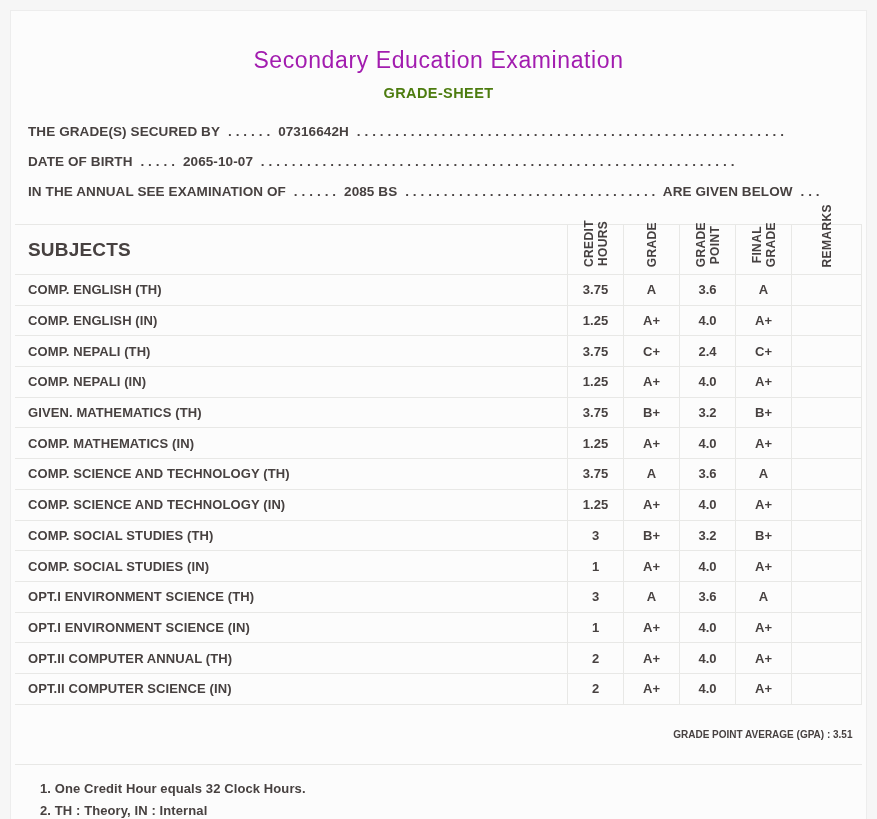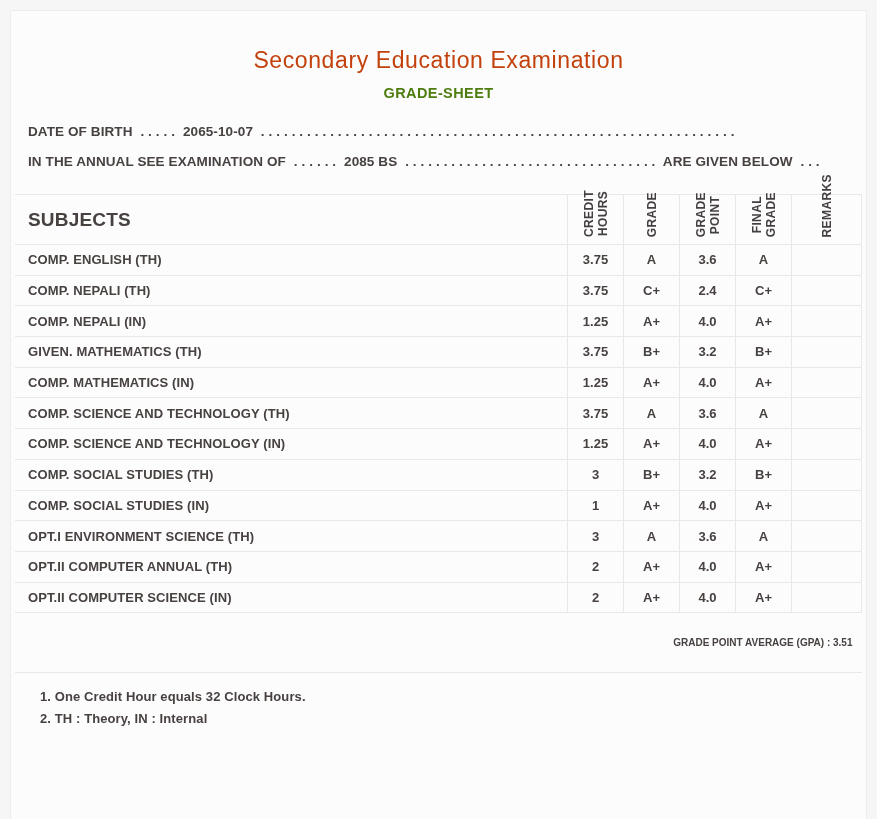--- a/index.html
+++ b/index.html
@@ -15,21 +15,21 @@
     background: #fcfcfc;
     border: 1px solid #ededed;
     padding: 0 4px;
   }
   .title {
     margin-top: 36px;
     text-align: center;
     font-size: 23px;
     font-weight: normal;
     letter-spacing: 0.6px;
-    color: #c2410c;
+    color: #a21caf;
   }
   .subtitle {
     margin-top: 11px;
     text-align: center;
     font-size: 14.5px;
     font-weight: bold;
     letter-spacing: 0.4px;
     color: #4d7c0f;
   }
   .info { margin: 16px 0 0 13px; }
@@ -109,20 +109,26 @@
 </style>
 </head>
 <body>
 
 <div class="panel">
 
   <h1 class="title">Secondary Education Examination</h1>
   <h2 class="subtitle">GRADE-SHEET</h2>
 
   <div class="info">
+    <div class="info-line">
+      <span>THE GRADE(S) SECURED BY</span>
+      <span>. . . . . .</span>
+      <span>07316642H</span>
+      <span>. . . . . . . . . . . . . . . . . . . . . . . . . . . . . . . . . . . . . . . . . . . . . . . . . . . . . . . .</span>
+    </div>
     <div class="info-line">
       <span>DATE OF BIRTH</span>
       <span>. . . . .</span>
       <span>2065-10-07</span>
       <span>. . . . . . . . . . . . . . . . . . . . . . . . . . . . . . . . . . . . . . . . . . . . . . . . . . . . . . . . . . . . . .</span>
     </div>
     <div class="info-line">
       <span>IN THE ANNUAL SEE EXAMINATION OF</span>
       <span>. . . . . .</span>
       <span>2085 BS</span>
@@ -168,20 +174,28 @@
 
         <tr>
           <td class="subj">COMP. ENGLISH (TH)</td>
           <td class="num vcol">3.75</td>
           <td class="num vcol">A</td>
           <td class="num vcol">3.6</td>
           <td class="num vcol">A</td>
           <td class="num vcol rcol"></td>
         </tr>
 
+        <tr>
+          <td class="subj">COMP. ENGLISH (IN)</td>
+          <td class="num vcol">1.25</td>
+          <td class="num vcol">A+</td>
+          <td class="num vcol">4.0</td>
+          <td class="num vcol">A+</td>
+          <td class="num vcol rcol"></td>
+        </tr>
 
         <tr>
           <td class="subj">COMP. NEPALI (TH)</td>
           <td class="num vcol">3.75</td>
           <td class="num vcol">C+</td>
           <td class="num vcol">2.4</td>
           <td class="num vcol">C+</td>
           <td class="num vcol rcol"></td>
         </tr>
 
@@ -250,20 +264,28 @@
 
         <tr>
           <td class="subj">OPT.I ENVIRONMENT SCIENCE (TH)</td>
           <td class="num vcol">3</td>
           <td class="num vcol">A</td>
           <td class="num vcol">3.6</td>
           <td class="num vcol">A</td>
           <td class="num vcol rcol"></td>
         </tr>
 
+        <tr>
+          <td class="subj">OPT.I ENVIRONMENT SCIENCE (IN)</td>
+          <td class="num vcol">1</td>
+          <td class="num vcol">A+</td>
+          <td class="num vcol">4.0</td>
+          <td class="num vcol">A+</td>
+          <td class="num vcol rcol"></td>
+        </tr>
 
         <tr>
           <td class="subj">OPT.II COMPUTER ANNUAL (TH)</td>
           <td class="num vcol">2</td>
           <td class="num vcol">A+</td>
           <td class="num vcol">4.0</td>
           <td class="num vcol">A+</td>
           <td class="num vcol rcol"></td>
         </tr>
 

